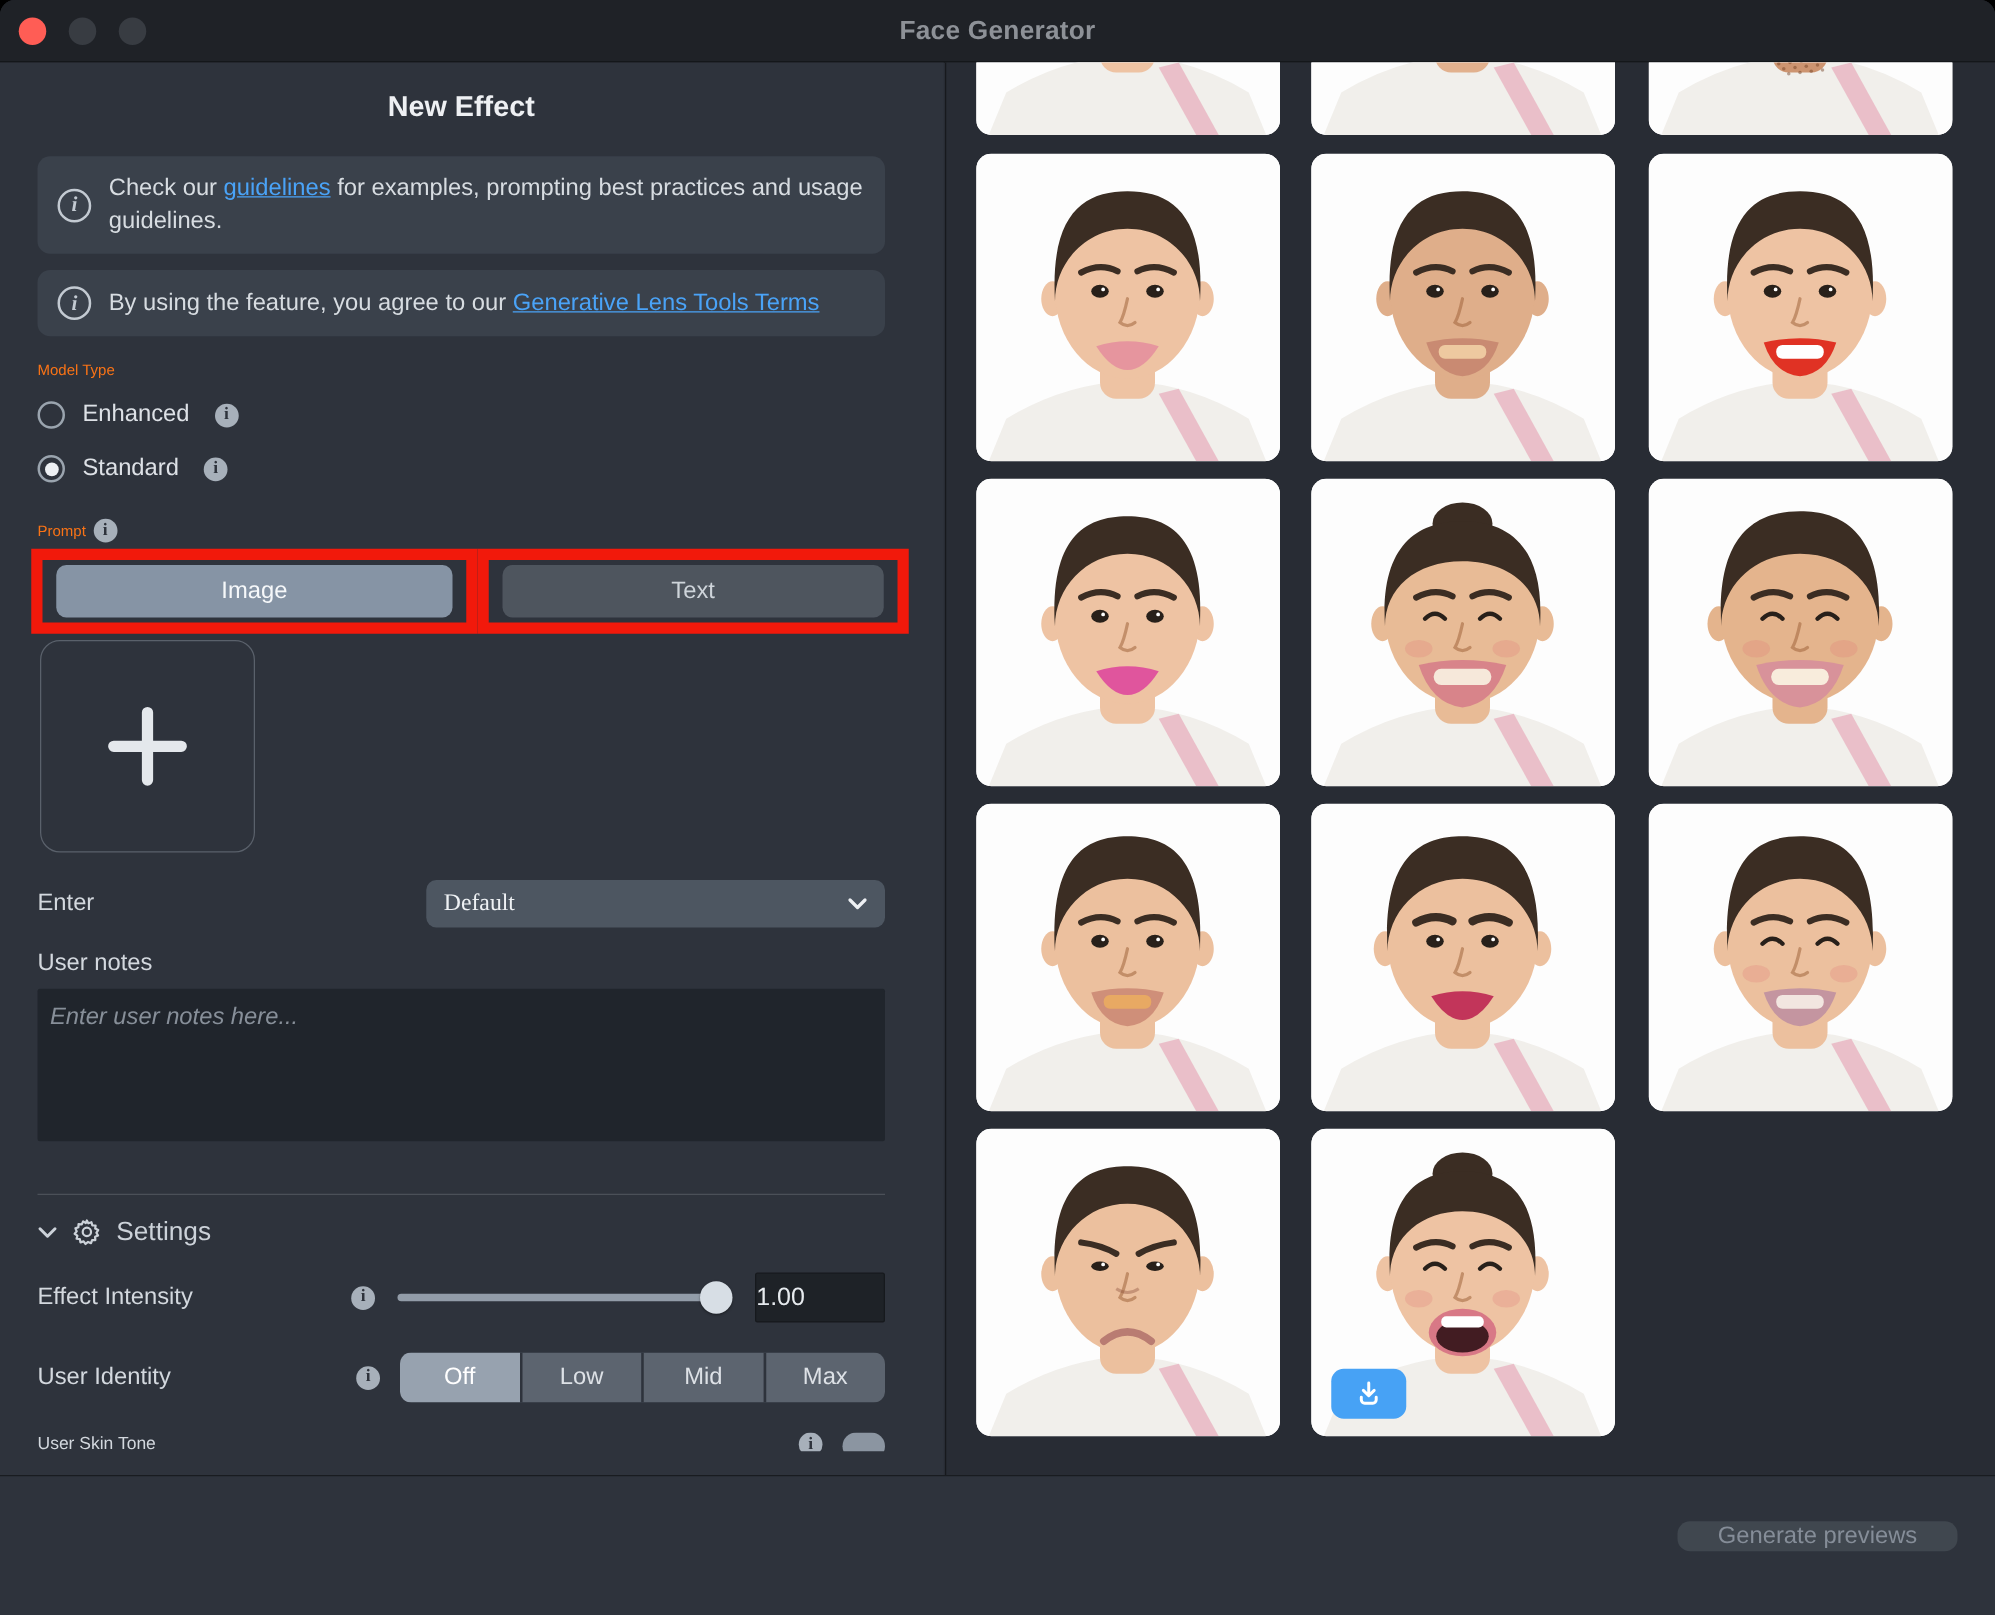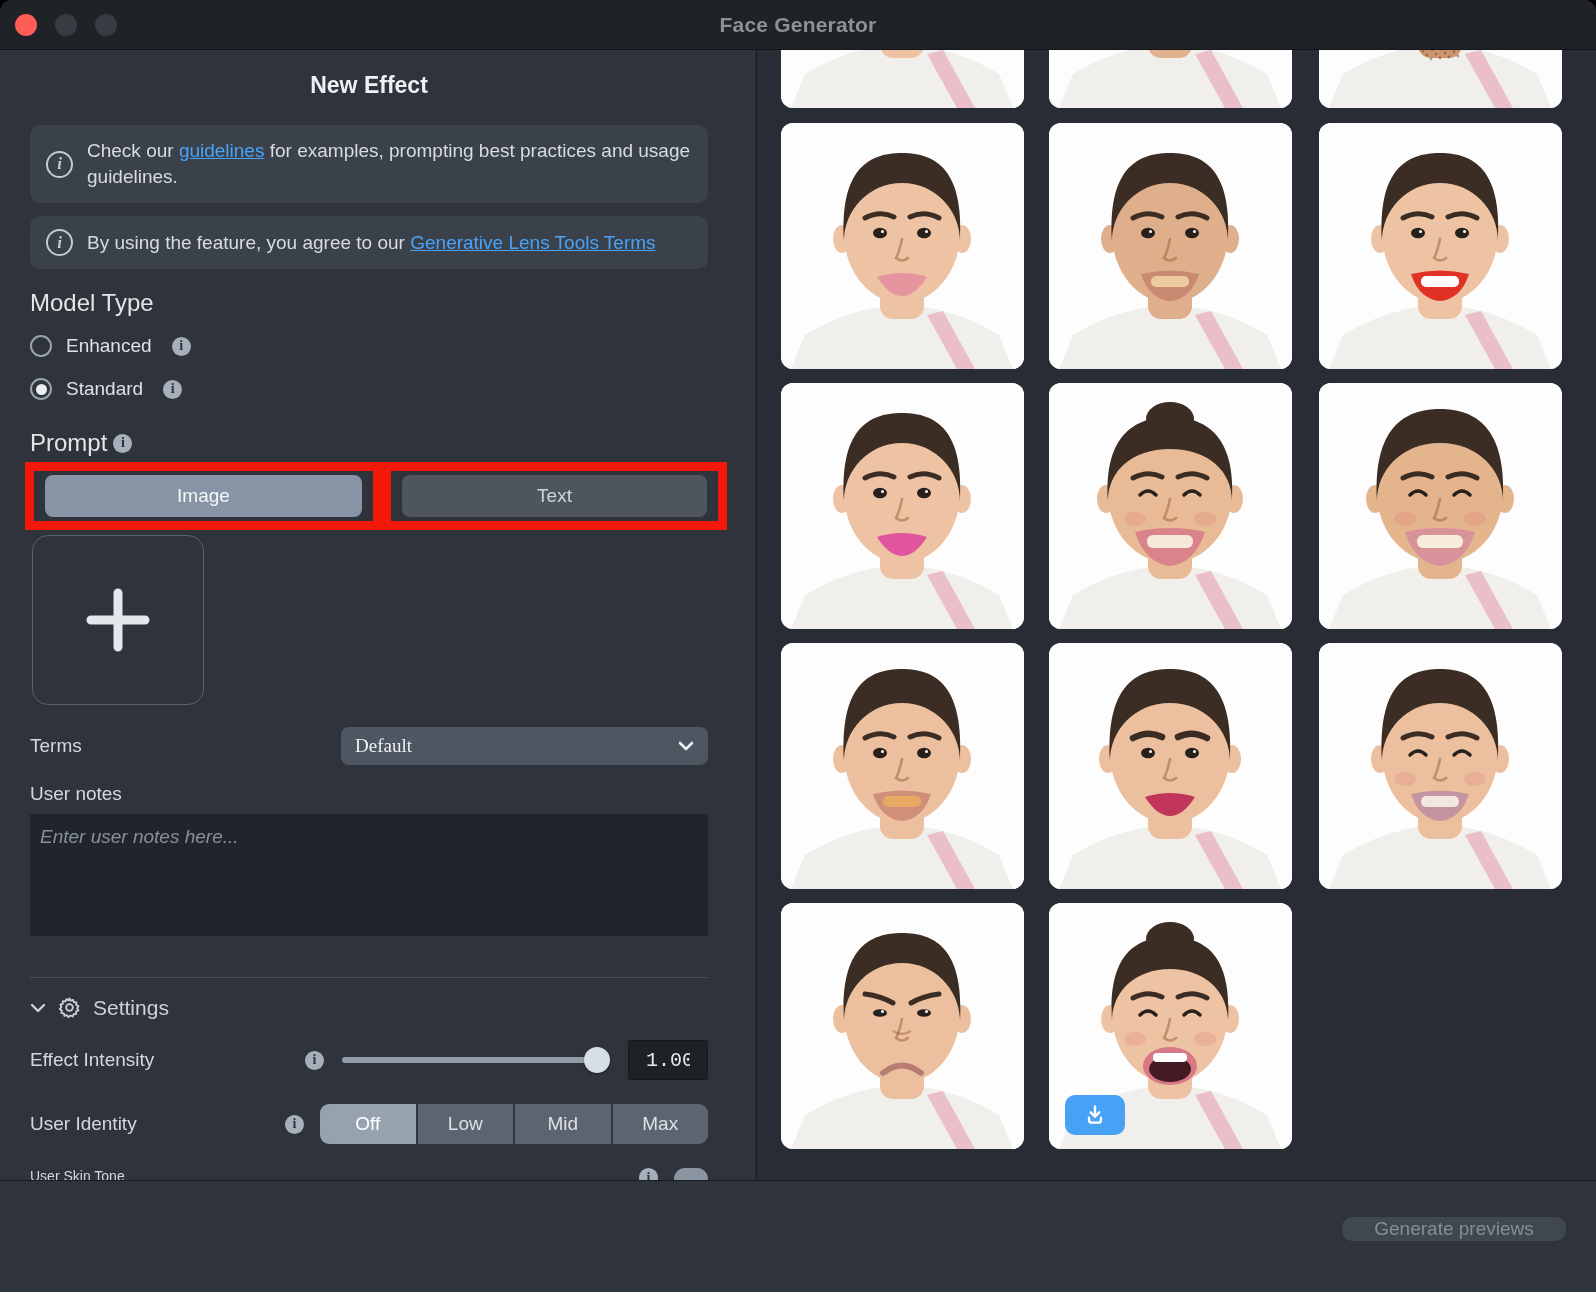--- a/index.html
+++ b/index.html
@@ -41,21 +41,21 @@
     font-size:19px; line-height:26px; color:#d7dce1;
   }
   .notice + .notice { margin-top:13px; }
   .info-ring {
     flex:0 0 auto; width:27px; height:27px; border-radius:50%;
     border:2px solid #c3cad2; color:#c3cad2; font-family:"Liberation Serif", serif;
     font-style:italic; font-weight:bold; font-size:17px;
     display:flex; align-items:center; justify-content:center;
   }
   a.link { color:#4aa3f7; text-decoration:underline; cursor:pointer; }
-  .section-label { margin-top:20px; font-size:24px; color:#e5e5e5; }
+  .section-label { margin-top:20px; font-size:12px; color:#f97316; }
   .radio-row { display:flex; align-items:center; gap:14px; margin-top:15px; height:28px; }
   .radio {
     width:22px; height:22px; border-radius:50%; border:2.5px solid #9aa4ae;
     display:flex; align-items:center; justify-content:center;
   }
   .radio .dot { width:11px; height:11px; border-radius:50%; background:#edf0f3; display:none; }
   .radio.sel .dot { display:block; }
   .radio-label { font-size:19px; color:#dde1e6; }
   .info-dot {
     width:19px; height:19px; border-radius:50%; background:#a7b0ba; color:#2e333c;
@@ -98,23 +98,23 @@
   .settings-header .txt { font-size:21px; }
   .ctl-row { display:flex; align-items:center; margin-top:20px; height:40px; }
   .ctl-row .lbl { flex:1; font-size:19px; color:#d3d8de; }
   .slider-wrap { width:270px; height:40px; position:relative; margin-left:16px; }
   .slider-track { position:absolute; left:2px; right:2px; top:17px; height:6px; border-radius:3px; background:#929ca8; }
   .slider-thumb {
     position:absolute; right:0; top:7px; width:26px; height:26px; border-radius:50%;
     background:#d7dee5; box-shadow:0 1px 2px rgba(0,0,0,.4); cursor:pointer;
   }
   input.value-box {
-    margin-left:18px; width:80px; height:40px; background:#1e2227; border:1px solid #16191d;
-    border-radius:2px; color:#e6eaee; font-size:20px; padding:0 17px;
-    font-family:Liberation Mono, monospace;
+    margin-left:18px; width:104px; height:40px; background:#1e2227; border:1px solid #16191d;
+    border-radius:2px; color:#e6eaee; font-size:20px; padding:0 0;
+    font-family:Liberation Sans, sans-serif;
   }
   .segmented { margin-left:16px; width:388px; height:40px; display:flex; border-radius:9px; overflow:hidden; }
   .seg {
     flex:1; display:flex; align-items:center; justify-content:center;
     background:#5c646f; color:#dde1e6; font-size:19px; cursor:pointer;
   }
   .seg + .seg { border-left:2px solid #2e333c; }
   .seg.sel { background:#97a2af; color:#ffffff; }
   .clipped-row { margin-top:24px; height:15px; overflow:hidden; }
   .clipped-row .inner { display:flex; align-items:flex-start; }
@@ -194,21 +194,21 @@
         </div>
       </div>
 
       <div class="plus-tile">
         <svg width="90" height="90" viewBox="0 0 90 90">
           <path d="M45,18 V72 M18,45 H72" stroke="#e4e8ec" stroke-width="9" stroke-linecap="round" fill="none"></path>
         </svg>
       </div>
 
       <div class="preset-row">
-        <span class="lbl">Terms</span>
+        <span class="lbl">Enter</span>
         <div class="select">
           <span class="val">Default</span>
           <svg width="16" height="10" viewBox="0 0 16 10">
             <path d="M2,2 L8,8 L14,2" stroke="#eef1f4" stroke-width="2.6" fill="none" stroke-linecap="round" stroke-linejoin="round"></path>
           </svg>
         </div>
       </div>
 
       <div class="notes-label">User notes</div>
       <textarea class="notes" placeholder="Enter user notes here..." style=""></textarea>

